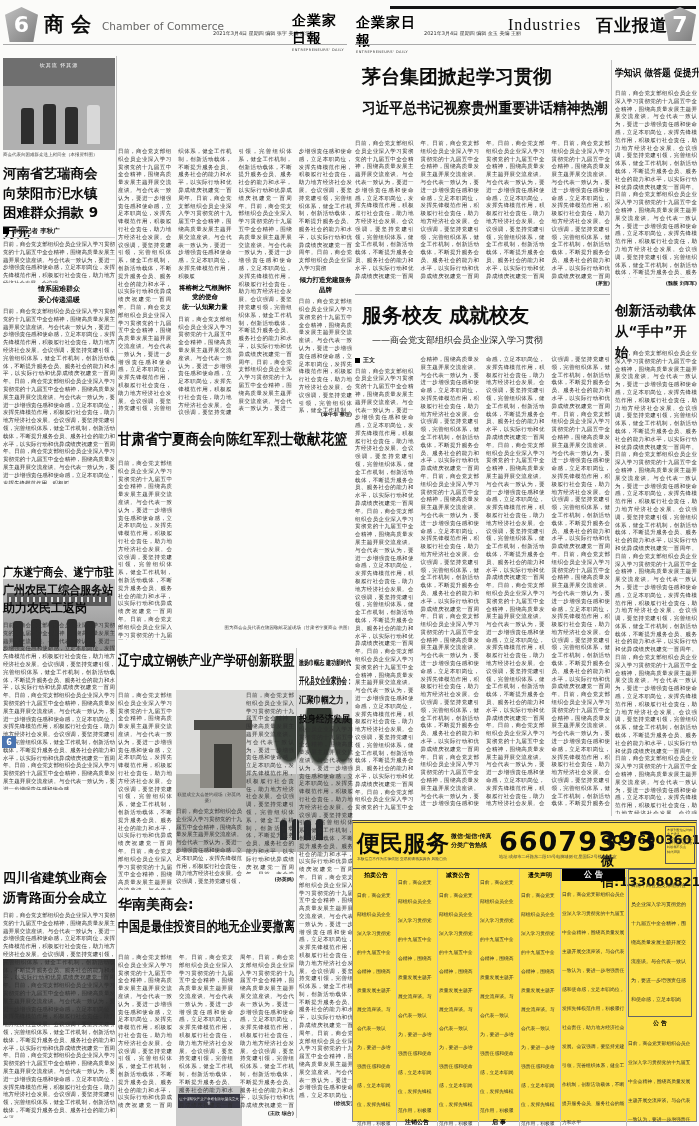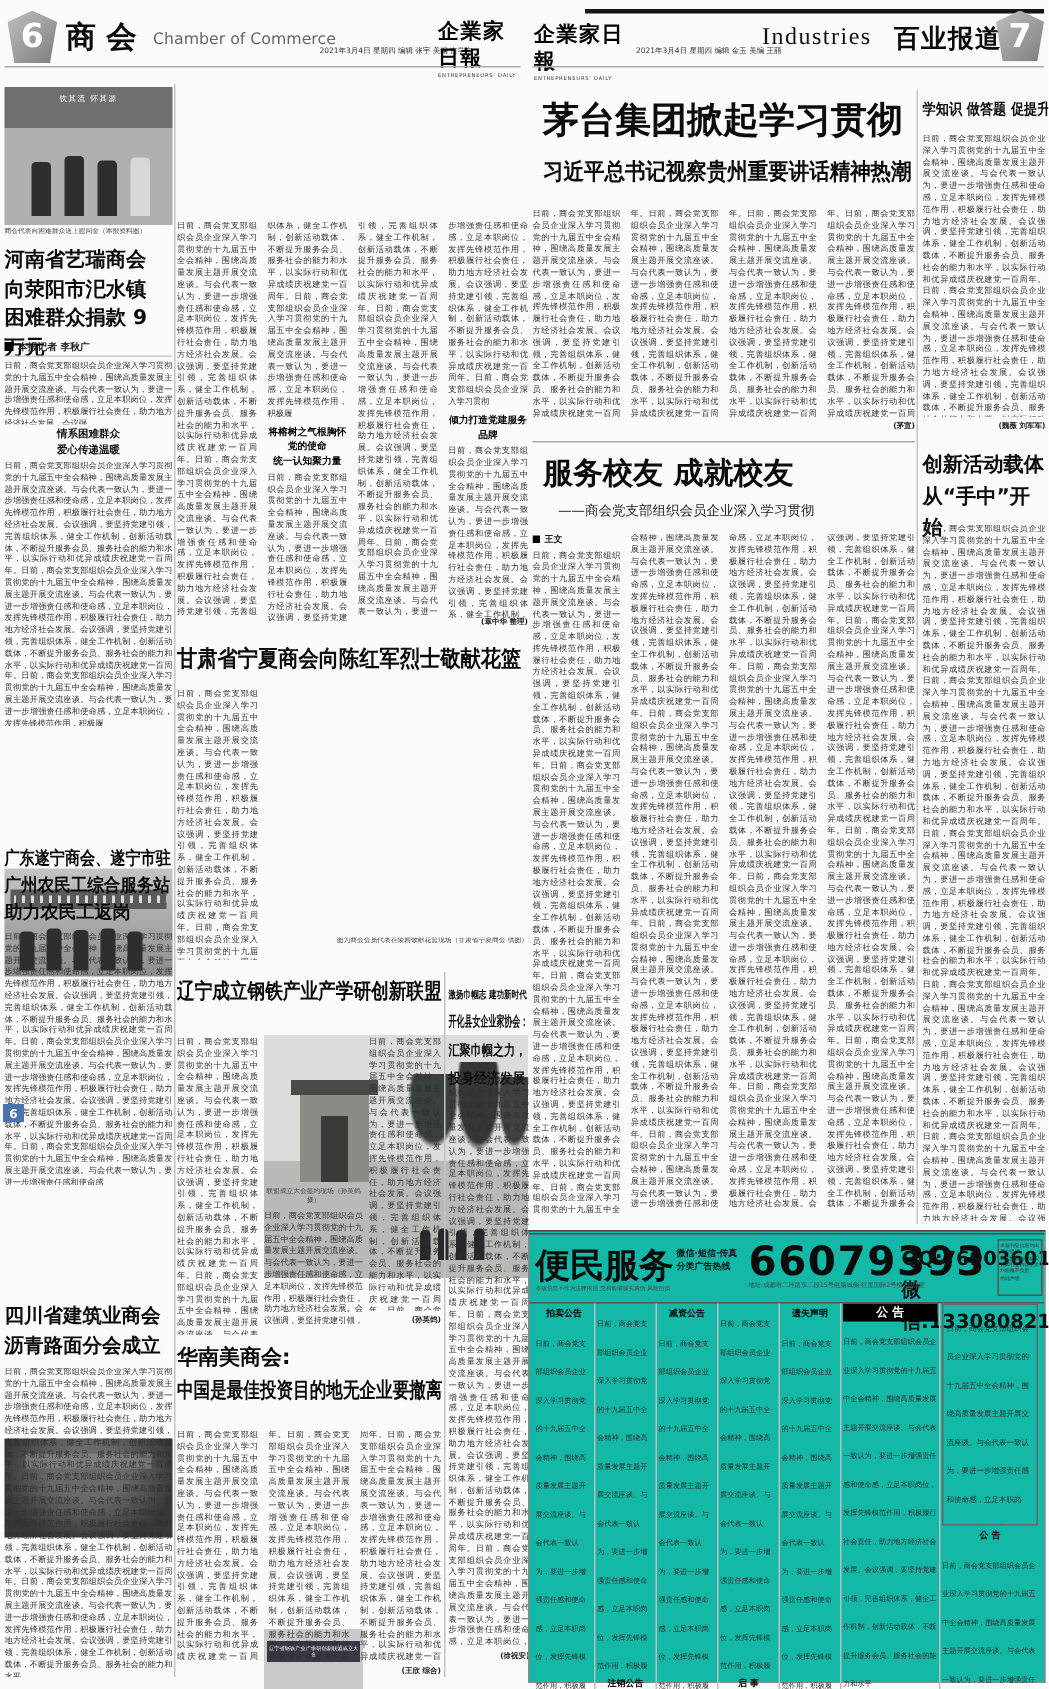--- a/index.html
+++ b/index.html
@@ -157,21 +157,21 @@
   <div class="abs dateline" style="left:424px;top:30px">2021年3月4日 星期四 编辑 金玉 美编 王丽</div>
   <div class="abs" style="left:508px;top:16px;font-size:16px;letter-spacing:1px;font-family:Liberation Serif, serif;color:#111">Industries</div>
   <div class="abs hl" style="left:596px;top:14px;font-size:17px;letter-spacing:1px">百业报道</div>
   <div class="abs badge" style="left:664px;top:7px;width:32px;height:34px">
       <span>7</span>
     </div>
   <div class="abs hr" style="left:355px;top:44px;width:341px"></div>
   <div class="abs vr" style="left:611px;top:60px;height:756px"></div>
 
   <div class="abs" style="left:362px;top:64px;width:248px">
-    <div class="hl" style="font-size:24px">茅台集团掀起学习贯彻</div>
+    <div class="hl" style="font-size:19px">茅台集团掀起学习贯彻</div>
     <div class="hl cx" style="font-size:15px;margin-top:9px;transform:scaleX(.91)">习近平总书记视察贵州重要讲话精神热潮</div>
   </div>
   <div class="abs cols4 fill" style="left:355px;top:140px;width:255px;height:148px"><span>日前，商会党支部组织会员企业深入学习贯彻党的十九届五中全会精神，围绕高质量发展主题开展交流座谈。与会代表一致认为，要进一步增强责任感和使命感，立足本职岗位，发挥先锋模范作用，积极履行社会责任，助力地方经济社会发展。会议强调，要坚持党建引领，完善组织体系，健全工作机制，创新活动载体，不断提升服务会员、服务社会的能力和水平，以实际行动和优异成绩庆祝建党一百周年。日前，商会党支部组织会员企业深入学习贯彻党的十九届五中全会精神，围绕高质量发展主题开展交流座谈。与会代表一致认为，要进一步增强责任感和使命感，立足本职岗位，发挥先锋模范作用，积极履行社会责任，助力地方经济社会发展。会议强调，要坚持党建引领，完善组织体系，健全工作机制，创新活动载体，不断提升服务会员、服务社会的能力和水平，以实际行动和优异成绩庆祝建党一百周年。日前，商会党支部组织会员企业深入学习贯彻党的十九届五中全会精神，围绕高质量发展主题开展交流座谈。与会代表一致认为，要进一步增强责任感和使命感，立足本职岗位，发挥先锋模范作用，积极履行社会责任，助力地方经济社会发展。会议强调，要坚持党建引领，完善组织体系，健全工作机制，创新活动载体，不断提升服务会员、服务社会的能力和水平，以实际行动和优异成绩庆祝建党一百周年。日前，商会党支部组织会员企业深入学习贯彻党的十九届五中全会精神，围绕高质量发展主题开展交流座谈。与会代表一致认为，要进一步增强责任感和使命感，立足本职岗位，发挥先锋模范作用，积极履行社会责任，助力地方经济社会发展。会议强调，要坚持党建引领，完善组织体系，健全工作机制，创新活动载体，不断提升服务会员、服务社会的能力和水平，以实际行动和优异成绩庆祝建党一百周年。日前，商会党支部组织会员企业深入学习贯彻党的十九届五中全会精神，围绕高质量发展主</span></div>
   <div class="abs credit" style="left:560px;top:280px;width:50px">(茅宣)</div>
   <div class="abs hr" style="left:355px;top:294px;width:255px"></div>
 
   <div class="abs hl" style="left:362px;top:302px;font-size:20px">服务校友 成就校友</div>
   <div class="abs" style="left:372px;top:334px;font-size:9px;color:#222">——商会党支部组织会员企业深入学习贯彻</div>
   <div class="abs cols4 fill" style="left:355px;top:356px;width:255px;height:458px">
     <span class="byline" style="display:block;font-size:6px;margin-bottom:3px"><span class="sq" style="width:5px;height:5px"></span><span>王文</span></span>
@@ -180,21 +180,21 @@
 
   <div class="abs hl cx" style="left:615px;top:66px;font-size:10px;transform:scaleX(.88)">学知识 做答题 促提升</div>
   <div class="abs fill" style="left:615px;top:90px;width:82px;height:188px">日前，商会党支部组织会员企业深入学习贯彻党的十九届五中全会精神，围绕高质量发展主题开展交流座谈。与会代表一致认为，要进一步增强责任感和使命感，立足本职岗位，发挥先锋模范作用，积极履行社会责任，助力地方经济社会发展。会议强调，要坚持党建引领，完善组织体系，健全工作机制，创新活动载体，不断提升服务会员、服务社会的能力和水平，以实际行动和优异成绩庆祝建党一百周年。日前，商会党支部组织会员企业深入学习贯彻党的十九届五中全会精神，围绕高质量发展主题开展交流座谈。与会代表一致认为，要进一步增强责任感和使命感，立足本职岗位，发挥先锋模范作用，积极履行社会责任，助力地方经济社会发展。会议强调，要坚持党建引领，完善组织体系，健全工作机制，创新活动载体，不断提升服务会员、服务社会的能力和水平，以实际行动和优异成绩庆祝建党一百周年。日前，商会党支部组织</div>
   <div class="abs credit" style="left:615px;top:280px;width:82px">(魏薇 刘军军)</div>
   <div class="abs hl" style="left:615px;top:300px;width:82px;font-size:13.5px;line-height:1.55">
     <div>创新活动载体</div>
     <div>从“手中”开始</div>
   </div>
   <div class="abs fill" style="left:615px;top:350px;width:82px;height:464px">日前，商会党支部组织会员企业深入学习贯彻党的十九届五中全会精神，围绕高质量发展主题开展交流座谈。与会代表一致认为，要进一步增强责任感和使命感，立足本职岗位，发挥先锋模范作用，积极履行社会责任，助力地方经济社会发展。会议强调，要坚持党建引领，完善组织体系，健全工作机制，创新活动载体，不断提升服务会员、服务社会的能力和水平，以实际行动和优异成绩庆祝建党一百周年。日前，商会党支部组织会员企业深入学习贯彻党的十九届五中全会精神，围绕高质量发展主题开展交流座谈。与会代表一致认为，要进一步增强责任感和使命感，立足本职岗位，发挥先锋模范作用，积极履行社会责任，助力地方经济社会发展。会议强调，要坚持党建引领，完善组织体系，健全工作机制，创新活动载体，不断提升服务会员、服务社会的能力和水平，以实际行动和优异成绩庆祝建党一百周年。日前，商会党支部组织会员企业深入学习贯彻党的十九届五中全会精神，围绕高质量发展主题开展交流座谈。与会代表一致认为，要进一步增强责任感和使命感，立足本职岗位，发挥先锋模范作用，积极履行社会责任，助力地方经济社会发展。会议强调，要坚持党建引领，完善组织体系，健全工作机制，创新活动载体，不断提升服务会员、服务社会的能力和水平，以实际行动和优异成绩庆祝建党一百周年。日前，商会党支部组织会员企业深入学习贯彻党的十九届五中全会精神，围绕高质量发展主题开展交流座谈。与会代表一致认为，要进一步增强责任感和使命感，立足本职岗位，发挥先锋模范作用，积极履行社会责任，助力地方经济社会发展。会议强调，要坚持党建引领，完善组织体系，健全工作机制，创新活动载体，不断提升服务会员、服务社会的能力和水平，以实际行动和优异成绩庆祝建党一百周年。日前，商会党支部组织会员企业深入学习贯彻党的十九届五中全会精神，围绕高质量发展主题开展交流座谈。与会代表一致认为，要进一步增强责任感和使命感，立足本职岗位，发挥先锋模范作用，积极履行社会责任，助力地方经济社会发展。会议强调，要坚持党建引领，完善组织体系，健全工作机制，创新活动载体，不断提升服务会员、服务社会的能力和水平，以实际行动和优异成绩庆祝建党一百周年。</div>
 
-  <div class="abs" style="left:352px;top:820px;width:345px;height:302px;border:1px solid #8a8a8a;border-top:3px double #444;background:#14b8a6">
+  <div class="abs" style="left:352px;top:820px;width:345px;height:302px;border:1px solid #8a8a8a;border-top:3px double #444;background:#fde047">
     <div class="abs hl" style="left:4px;top:5px;font-size:23px">便民服务</div>
     <div class="abs tiny" style="left:4px;top:34px;width:92px;font-size:3.8px">本版信息不作为法律依据 交易前请核实真伪 风险自负</div>
     <div class="abs" style="left:98px;top:8px;width:46px;font-size:6px;font-weight:bold;line-height:1.5">
       <div>微信·短信·传真</div>
       <div>分类广告热线</div>
     </div>
     <div class="abs hl" style="left:146px;top:3px;font-size:27px;letter-spacing:1px">66079393</div>
     <div class="abs" style="left:248px;top:7px;width:62px;font-size:13px;font-weight:bold;line-height:1.6">
       <div>QQ:769036015</div>
       <div>微信:13308082189</div>

